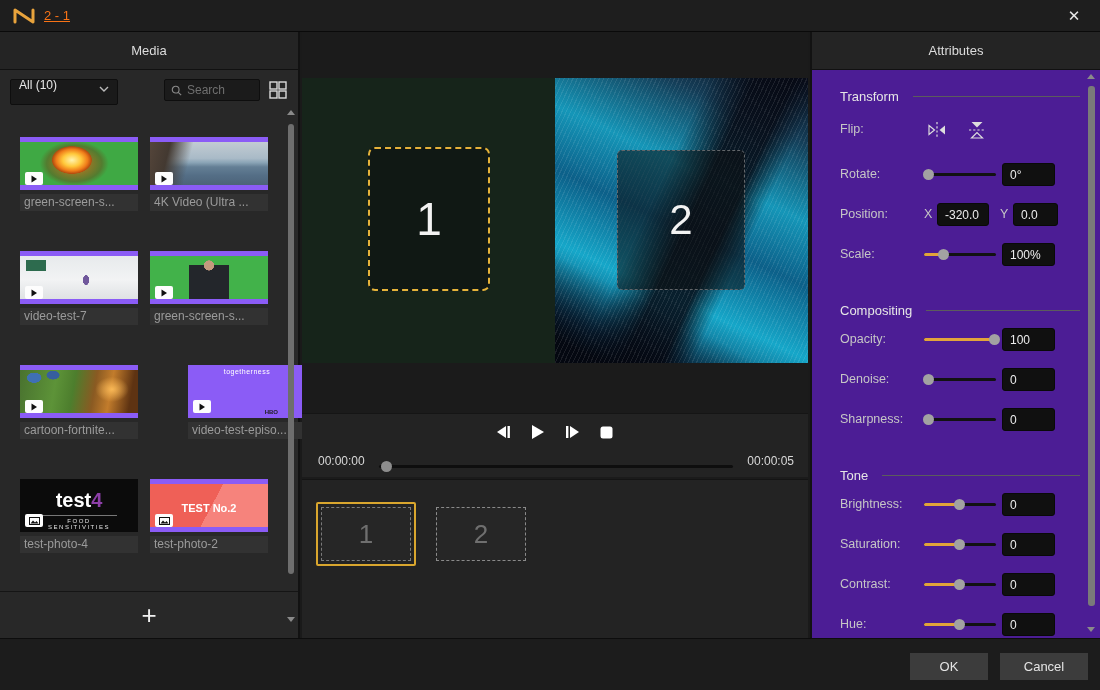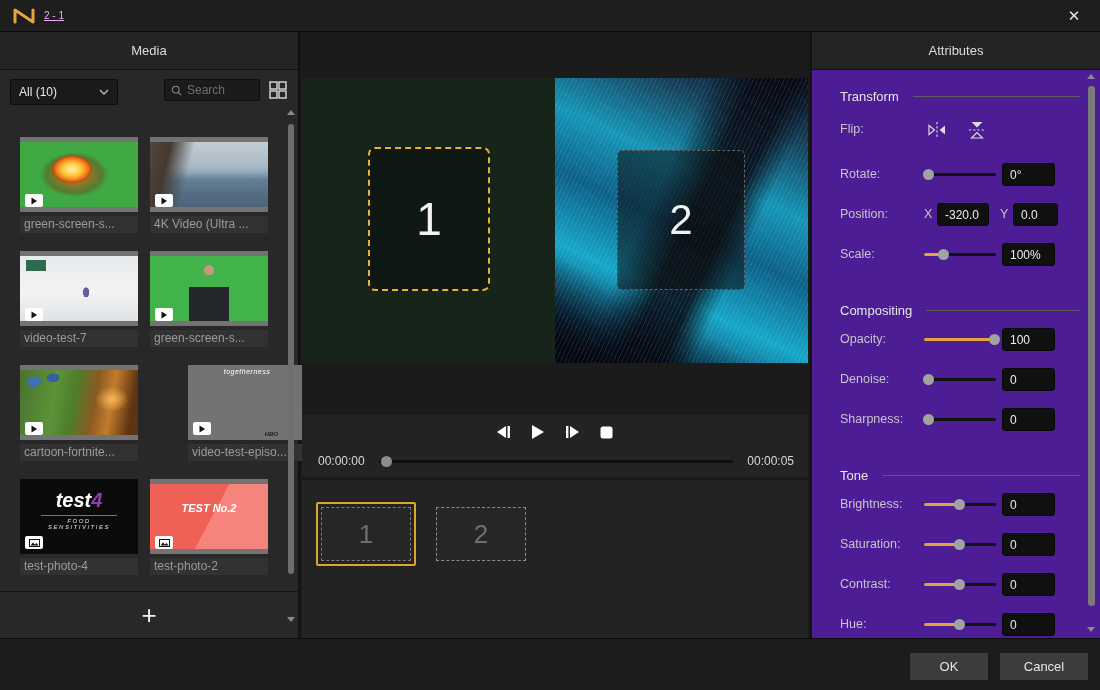--- a/index.html
+++ b/index.html
@@ -3,39 +3,39 @@
 <meta charset="utf-8">
 <style>
   * { box-sizing: border-box; margin: 0; padding: 0; }
   html,body { background:#000; }
   body { font-family:"Liberation Sans", sans-serif; }
   .app { position:relative; width:1100px; height:690px; background:#1a1a1a; overflow:hidden; color:#ddd; }
 
   
   .titlebar { position:absolute; top:0; left:0; width:1100px; height:32px; background:#1e1e1e; border-bottom:1px solid #0a0a0a; display:flex; align-items:center; padding:0 12px; }
   .logo { width:24px; height:18px; margin-right:8px; }
-  .win-title { font-size:10px; color:#f0abfc;text-decoration:underline; }
+  .win-title { font-size:13px; color:#f97316;text-decoration:underline; }
   .close-btn { position:absolute; right:14px; top:5px; width:24px; height:22px; display:flex; align-items:center; justify-content:center; font-size:15px; color:#e8e8e8; cursor:pointer; }
 
   
   .panel-header { height:38px; background:#242424; border-bottom:1px solid #111; display:flex; align-items:center; justify-content:center; font-size:13px; color:#dcdcdc; }
 
   
   .media-panel { position:absolute; top:32px; left:0; width:300px; height:606px; background:#282828; border-right:2px solid #121212; }
   .filter-row { position:relative; height:42px; }
-  .dropdown { position:absolute; left:10px; top:9px; width:108px; height:23px; background:#1a1a1a; border:1px solid #0e0e0e; border-radius:2px; display:flex; align-items:center; padding:12px 8px; font-size:12px; color:#e8e8e8; cursor:pointer; }
+  .dropdown { position:absolute; left:10px; top:9px; width:108px; height:23px; background:#1a1a1a; border:1px solid #0e0e0e; border-radius:2px; display:flex; align-items:flex-end; padding:12px 8px; font-size:12px; color:#e8e8e8; cursor:pointer; }
   .dropdown .chev { margin-left:auto; }
   .searchbox { position:absolute; left:164px; top:9px; width:96px; height:22px; background:#1b1b1b; border:1px solid #0e0e0e; border-radius:2px; display:flex; align-items:center; padding:0 6px; }
   .searchbox input { background:transparent; border:none; outline:none; width:66px; font-size:12px; color:#bbb; font-family:"Liberation Sans",sans-serif; }
   .searchbox input::placeholder { color:#6f6f6f; }
   .grid-btn { position:absolute; left:267px; top:9px; width:22px; height:22px; display:flex; align-items:center; justify-content:center; cursor:pointer; }
 
   .media-grid { position:absolute; left:0; top:100px; width:292px; height:462px; }
   .media-item { position:absolute; width:118px; cursor:pointer; }
-  .thumb { position:relative; width:118px; height:75px; background:#737373; overflow:hidden;font-style:italic; }
+  .thumb { position:relative; width:118px; height:53px; background:#8b5cf6; overflow:hidden; }
   .frame { position:absolute; left:0; right:0; top:5px; bottom:5px; }
   .frame.pillar { left:24px; right:24px; top:0; bottom:0; }
   .frame.full { top:0; bottom:0; }
   .media-label { margin-top:4px; height:17px; line-height:17px; background:#323232; font-size:12px; color:#9b9b9b; white-space:nowrap; overflow:hidden; padding:0 4px; }
 
   .badge { position:absolute; left:5px; bottom:5px; width:18px; height:13px; background:#fdfdfd; border-radius:2px; display:flex; align-items:center; justify-content:center; }
 
   
   .th-explosion { background:
       radial-gradient(ellipse 26px 18px at 44% 42%, #fff3b0 0%, #ffc93c 35%, #f07d1a 60%, rgba(190,70,10,0.85) 75%, rgba(0,0,0,0) 78%),
@@ -99,21 +99,21 @@
       linear-gradient(28deg, rgba(4,6,14,0.95) 0 6%, rgba(0,0,0,0) 26%),
       linear-gradient(115deg, rgba(6,8,18,0.0) 40%, rgba(6,8,18,0.85) 52% 62%, rgba(0,0,0,0) 70%),
       linear-gradient(205deg, #0a0e1c 0%, #143c56 16%, #1596b8 36%, #0c6089 52%, #16a7c9 70%, #0b3c5e 88%, #071e30 100%); }
   .ovl { position:absolute; display:flex; align-items:center; justify-content:center; background:rgba(12,14,16,0.55); color:#f2f2f2; cursor:pointer; }
   .ovl-1 { left:66px; top:69px; width:122px; height:144px; border:2px dashed #e6b33a; border-radius:7px; font-size:46px; font-weight:300; }
   .ovl-2 { left:315px; top:72px; width:128px; height:140px; border:1px dashed #62666a; border-radius:5px; font-size:42px; font-weight:300; }
 
   .controls-panel { position:absolute; top:381px; left:0; width:506px; height:64px; background:#232323; border-top:1px solid #151515; }
   .transport { position:absolute; top:9px; left:0; width:506px; display:flex; align-items:center; justify-content:center; gap:14px; }
   .t-btn { width:20px; height:18px; display:flex; align-items:center; justify-content:center; cursor:pointer; }
-  .timeline { position:absolute; top:40px; left:0; width:506px; display:flex; align-items:center; }
+  .timeline { position:absolute; top:40px; left:0; width:506px; display:flex; align-items:flex-end; }
   .time { font-size:12px; color:#d8d8d8; }
   .time.cur { margin-left:16px; }
   .time.dur { margin-right:14px; }
   .tl-track { flex:1; height:3px; background:#0e0e0e; border-radius:2px; margin:0 14px; position:relative; cursor:pointer; }
   .tl-knob { position:absolute; left:2px; top:-4px; width:11px; height:11px; border-radius:50%; background:#8d8d8d; }
 
   .slots-panel { position:absolute; top:447px; left:0; width:506px; height:159px; background:#232323; border-top:1px solid #141414; }
   .slot-outer { position:absolute; top:22px; width:100px; height:64px; padding:3px; border:2px solid transparent; border-radius:2px; cursor:pointer; }
   .slot-outer.selected { border-color:#d9a62e; }
   .slot-outer.s1 { left:14px; }

